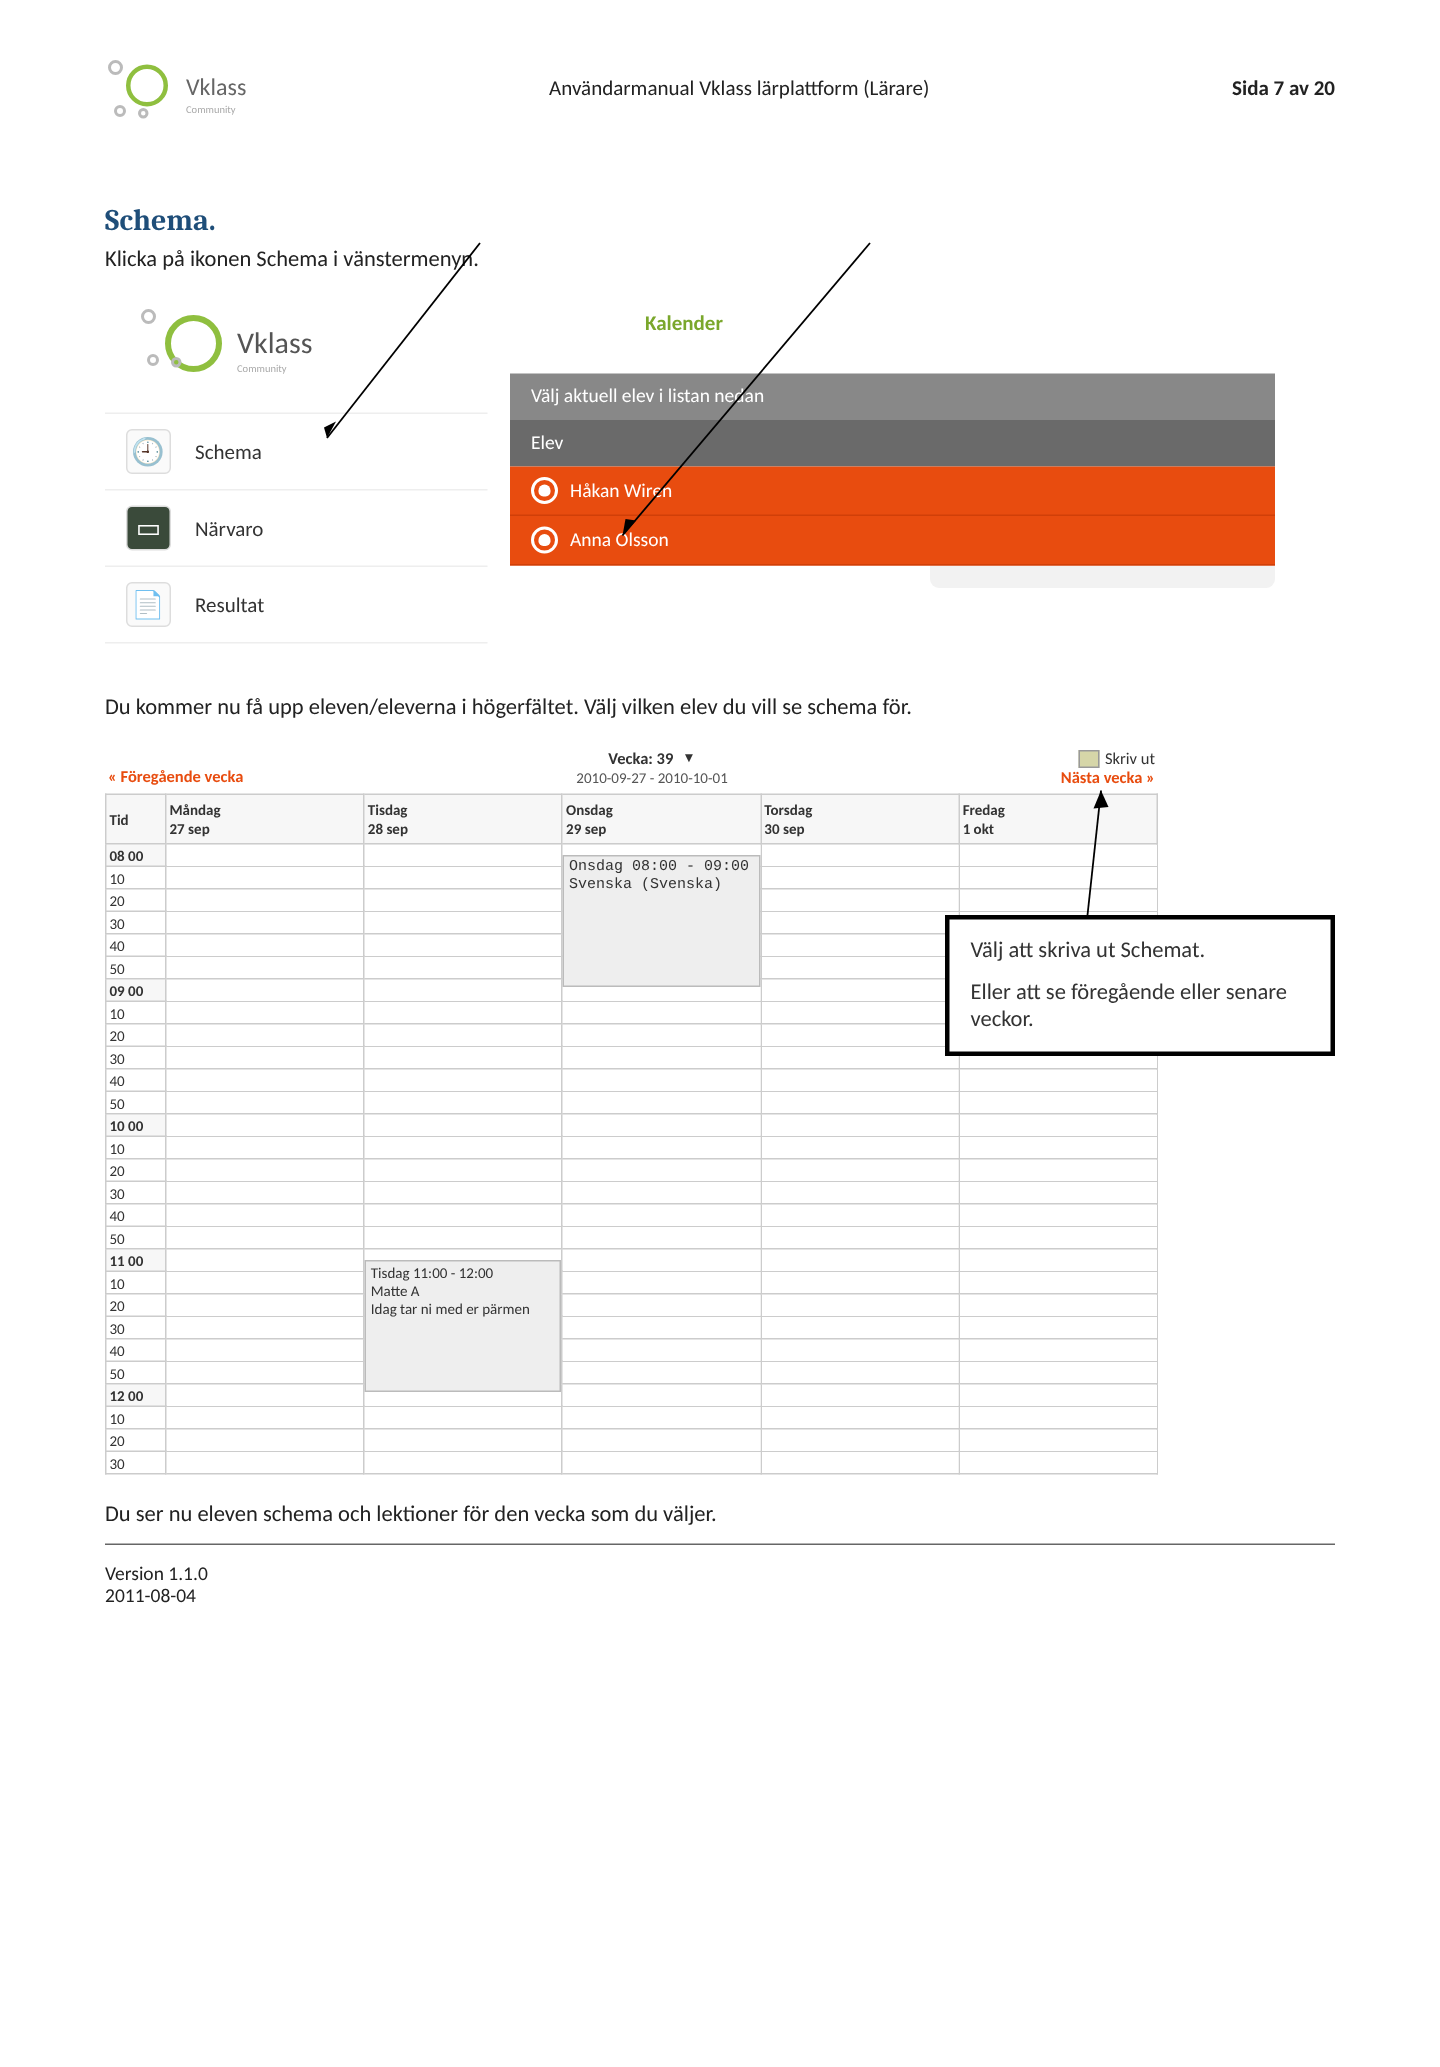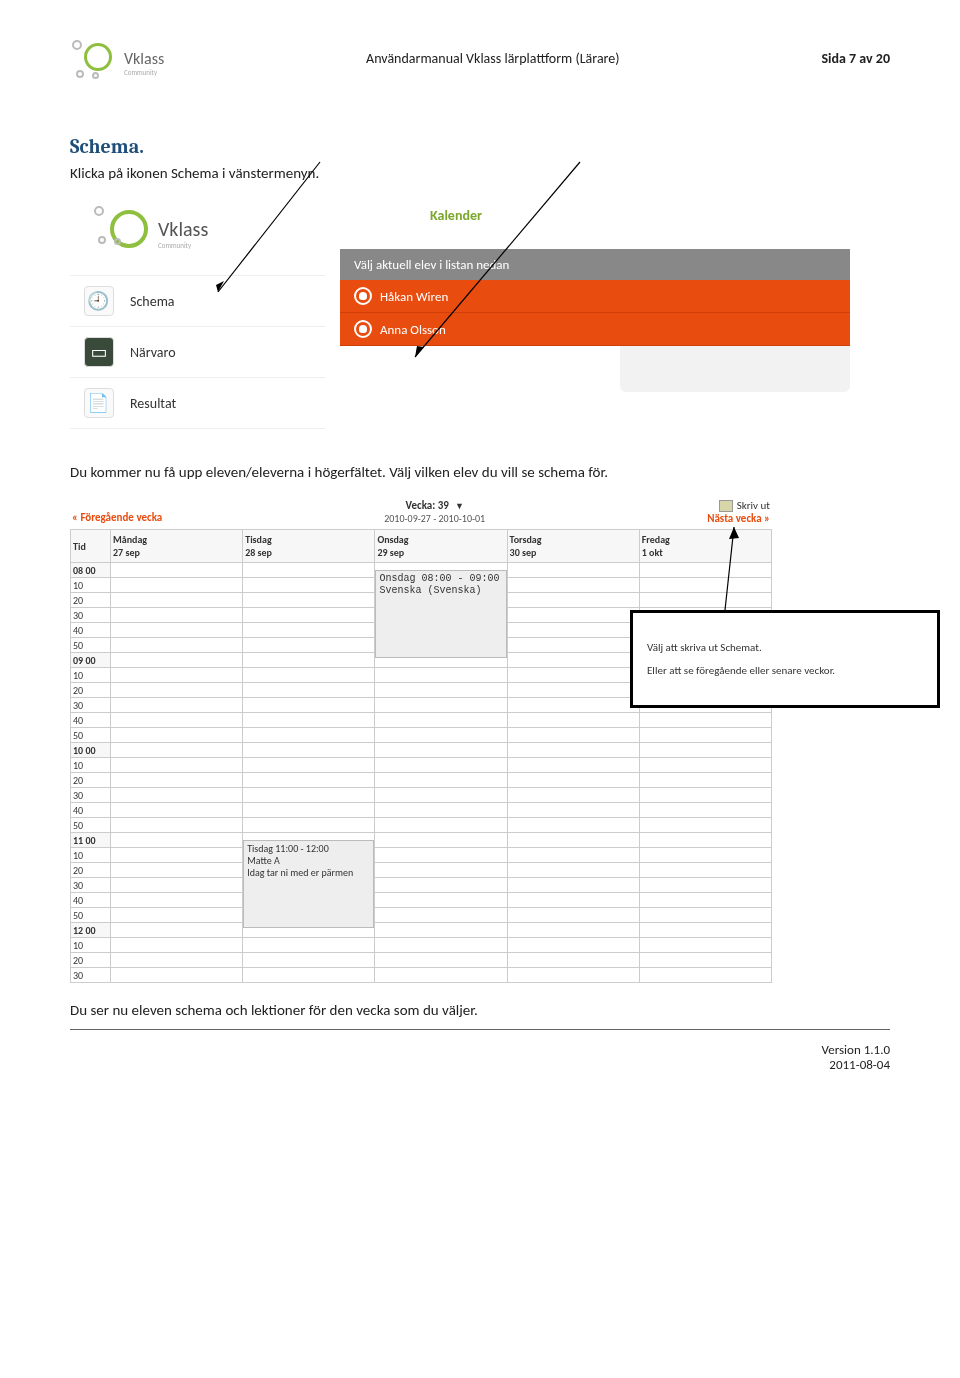--- a/index.html
+++ b/index.html
@@ -62,25 +62,25 @@
   .week-sel .range{font-size:10px; color:#555;}
   .carrot { font-size:9px;}
   .sched-table { width:100%; border-collapse:collapse; table-layout:fixed;}
   .sched-table th, .sched-table td { border:1px solid #ccc; font-size:10px; }
   .sched-table th { background:#f7f7f7; padding:3px 2px; font-weight:bold; text-align:left;}
   .time-col { width:40px;}
   .hour-cell { height:15px; font-size:10px; text-align:left; padding-left:2px; background:#fff;}
   .hour-cell.mainhour { font-weight:bold; background:#f7f7f7;}
   .day-cell { height:15px; position:relative; background:#fff;}
   .lesson { position:absolute; left:0; right:0; background:#eee; border:1px solid #bbb; font-size:10px; padding:2px 3px; line-height:1.2; z-index:2;}
-  .callout { position:absolute; border:3px solid #000; background:#fff; padding:28px 14px; font-size:11px; width:310px;}
+  .callout { position:absolute; border:3px solid #000; background:#fff; padding:12px 14px; font-size:15px; width:260px;}
   
   
   .page-footer-line { border-top:1px solid #666; margin-top:10px; margin-bottom:12px;}
-  .footer-text { font-size:13px;text-align:right;}
+  .footer-text { font-size:13px;}
 </style>
 </head>
 <body>
 
 <div class="page-header">
   <div class="header-logo">
     <div class="logo-dots">
       <div class="dot-sm1"></div>
         <div class="dot-lg"></div>
         <div class="dot-sm2"></div>
@@ -124,20 +124,21 @@
       </div>
       <div class="ss1-item">
         <span class="ss1-icon">📄</span>
         <span>Resultat</span>
       </div>
     </div>
   </div>
   <div class="ss1-right">
     <span class="kal-link">Kalender</span>
     <div class="grey-bar">Välj aktuell elev i listan nedan</div>
+    <div class="darkgrey-bar">Elev</div>
     <div class="orange-bar">
       <span class="avatar-circ"></span>
       <span>Håkan Wiren</span>
     </div>
     <div class="orange-bar">
       <span class="avatar-circ"></span>
       <span>Anna Olsson</span>
     </div>
   </div>
 

